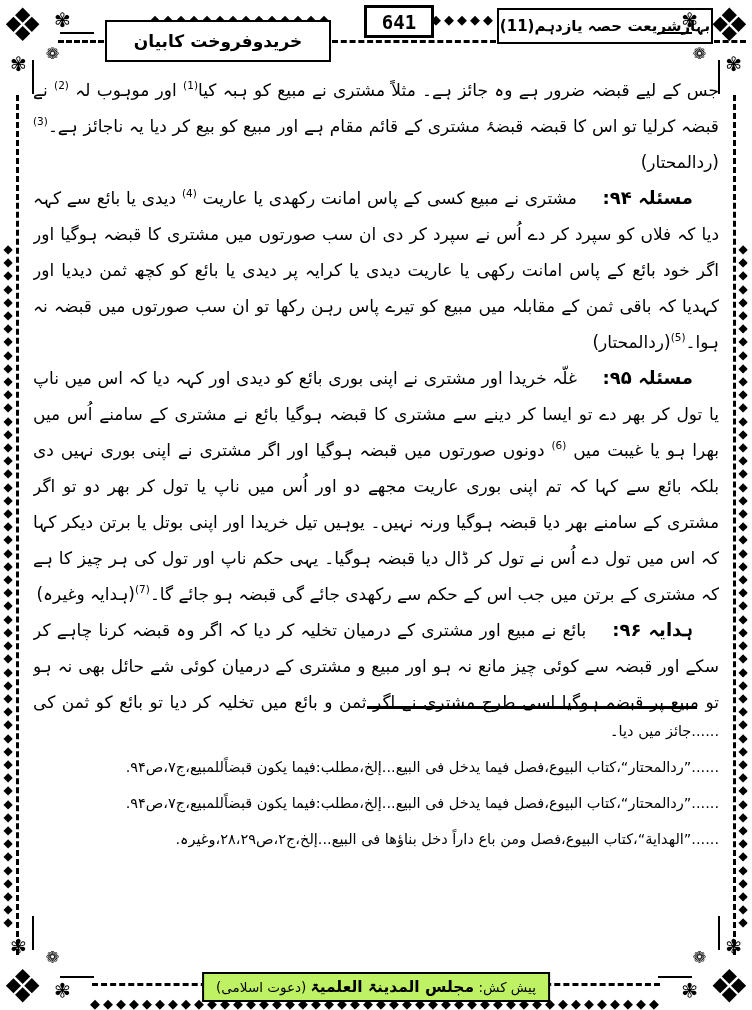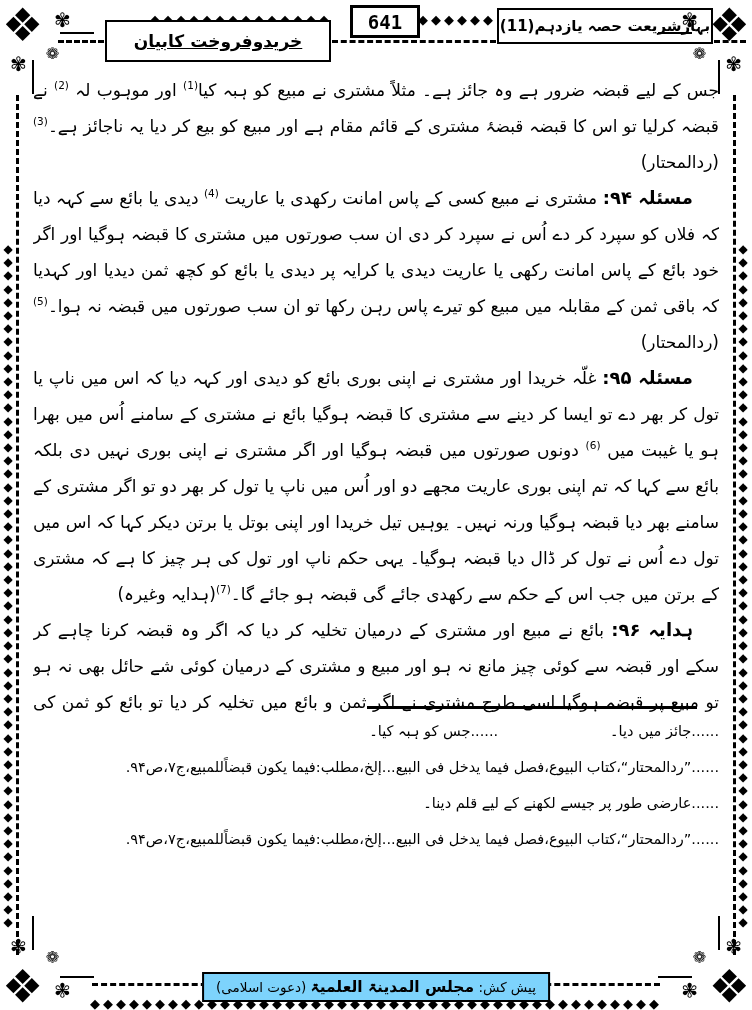--- a/index.html
+++ b/index.html
@@ -29,55 +29,55 @@
   .corner .c-g2 { top:8px; left:52px; font-size:20px; }
   .corner .c-g3 { top:52px; left:8px; font-size:20px; }
   .corner .c-g4 { top:44px; left:44px; font-size:16px; }
   .corner .c-bar-h { top:30px; left:58px; width:34px; border-top:2px solid #000; }
   .corner .c-bar-v { top:58px; left:30px; height:34px; border-left:2px solid #000; }
 
   
   .hdr { position:absolute; top:0; left:0; right:0; height:64px; direction:ltr; z-index:3; }
   .hdr-box { position:absolute; border:2px solid #000; background:#fff; text-align:center;
              font-weight:bold; white-space:nowrap; }
-  .hdr-left  { left:105px; top:20px; width:226px; height:42px; font-size:17px; line-height:38px;text-decoration:underline; }
-  .hdr-page  { left:350px; top:5px;  width:70px;  height:33px; font-size:19px; line-height:29px;
+  .hdr-left  { left:105px; top:20px; width:226px; height:42px; font-size:17px; line-height:38px; }
+  .hdr-page  { left:364px; top:5px;  width:70px;  height:33px; font-size:19px; line-height:29px;
                border-width:3px; font-family:"DejaVu Sans Mono","DejaVu Sans",monospace; }
   .hdr-right { left:497px; top:8px;  width:216px; height:36px; font-size:15px; line-height:32px; }
   .hdr-chain { position:absolute; font-size:13px; letter-spacing:3px; line-height:13px; top:13px;
                overflow:hidden; white-space:nowrap; }
   .hdr-chain.a1 { left:150px; width:192px; }
   .hdr-chain.a2 { left:418px; width:78px; }
   .hdr-dash { position:absolute; border-top:3px dashed #000; top:40px; }
   .hdr-dash.d1 { left:58px; width:46px; }
   .hdr-dash.d2 { left:332px; width:164px; }
   .hdr-dash.d3 { left:714px; width:32px; }
 
   
   .body-text { position:absolute; top:72px; right:33px; left:33px; height:648px;
                font-size:17px; line-height:36px; text-align:justify; overflow:hidden; }
   .para { text-align:justify; }
   .para.indent { text-indent:26px; }
-  .mashead { font-weight:bold; font-size:18px; }
+  .mashead { font-weight:bold; font-size:18px;margin-left:20px; }
   sup { font-size:10.5px; line-height:0; vertical-align:super; letter-spacing:0; }
 
   
   .footnote-block { position:absolute; top:706px; right:33px; left:33px; }
   .fn-divider { width:330px; height:3px; border-top:2px solid #000; border-bottom:1px solid #000;
                 margin-right:22px; margin-left:auto; }
   .footnotes { margin-top:4px; font-size:14.5px; line-height:36px; }
   .fnrow { display:flex; gap:112px; justify-content:flex-start; white-space:nowrap; }
 
   
   .ftr { position:absolute; bottom:0; left:0; right:0; height:52px; z-index:2; }
   .ftr-dash { position:absolute; bottom:24px; left:92px; right:92px; border-top:3px dashed #000; }
   .ftr-chain { position:absolute; bottom:0px; left:64px; right:64px; text-align:center;
                font-size:13px; letter-spacing:3px; line-height:13px; overflow:hidden; white-space:nowrap; }
   .ftr-box { position:absolute; bottom:8px; left:50%; transform:translateX(-50%);
-             border:2px solid #000; background:#7dd3fc; padding:4px 12px; white-space:nowrap;
+             border:2px solid #000; background:#bef264; padding:4px 12px; white-space:nowrap;
              font-size:13.5px; z-index:3; }
   .ftr-box .pub { font-weight:bold; font-size:15.5px; }
 </style>
 </head>
 <body>
 
 <div class="page">
 
   <div class="corner tl">
     <span class="c-g1">❖</span>
@@ -235,30 +235,29 @@
       <div class="para indent"><span class="mashead">مسئلہ ۹۴:</span><span> مشتری نے مبیع کسی کے پاس امانت رکھدی یا عاریت </span><sup>(4)</sup><span> دیدی یا بائع سے کہہ دیا کہ فلاں کو سپرد کر دے اُس نے سپرد کر دی ان سب صورتوں میں مشتری کا قبضہ ہوگیا اور اگر خود بائع کے پاس امانت رکھی یا عاریت دیدی یا کرایہ پر دیدی یا بائع کو کچھ ثمن دیدیا اور کہدیا کہ باقی ثمن کے مقابلہ میں مبیع کو تیرے پاس رہن رکھا تو ان سب صورتوں میں قبضہ نہ ہوا۔</span><sup>(5)</sup><span>(ردالمحتار)</span></div>
       <div class="para indent"><span class="mashead">مسئلہ ۹۵:</span><span> غلّہ خریدا اور مشتری نے اپنی بوری بائع کو دیدی اور کہہ دیا کہ اس میں ناپ یا تول کر بھر دے تو ایسا کر دینے سے مشتری کا قبضہ ہوگیا بائع نے مشتری کے سامنے اُس میں بھرا ہو یا غیبت میں </span><sup>(6)</sup><span> دونوں صورتوں میں قبضہ ہوگیا اور اگر مشتری نے اپنی بوری نہیں دی بلکہ بائع سے کہا کہ تم اپنی بوری عاریت مجھے دو اور اُس میں ناپ یا تول کر بھر دو تو اگر مشتری کے سامنے بھر دیا قبضہ ہوگیا ورنہ نہیں۔ یوہیں تیل خریدا اور اپنی بوتل یا برتن دیکر کہا کہ اس میں تول دے اُس نے تول کر ڈال دیا قبضہ ہوگیا۔ یہی حکم ناپ اور تول کی ہر چیز کا ہے کہ مشتری کے برتن میں جب اس کے حکم سے رکھدی جائے گی قبضہ ہو جائے گا۔</span><sup>(7)</sup><span>(ہدایہ وغیرہ)</span></div>
       <div class="para indent"><span class="mashead">ہدایہ ۹۶:</span><span> بائع نے مبیع اور مشتری کے درمیان تخلیہ کر دیا کہ اگر وہ قبضہ کرنا چاہے کر سکے اور قبضہ سے کوئی چیز مانع نہ ہو اور مبیع و مشتری کے درمیان کوئی شے حائل بھی نہ ہو تو مبیع پر قبضہ ہوگیا اسی طرح مشتری نے اگر ثمن و بائع میں تخلیہ کر دیا تو بائع کو ثمن کی تسلیم کر دی۔</span></div>
     </div>
 
   <div class="footnote-block">
     <div class="fn-divider"></div>
     <div class="footnotes">
         <div class="fnrow">
           <span>......جائز میں دیا۔</span>
-          <span>......جس کو ہبہ کیا۔</span>
         </div>
         <div class="fnrow">
           <span>......”ردالمحتار“،کتاب البیوع،فصل فیما یدخل فی البیع...إلخ،مطلب:فیما یکون قبضاًللمبیع،ج۷،ص۹۴.</span>
         </div>
         <div class="fnrow">
-          <span>......عارضی طور پر جیسے لکھنے کے لیے قلم دینا۔</span>
-        </div>
-        <div class="fnrow">
           <span>......”ردالمحتار“،کتاب البیوع،فصل فیما یدخل فی البیع...إلخ،مطلب:فیما یکون قبضاًللمبیع،ج۷،ص۹۴.</span>
+        </div>
+        <div class="fnrow">
+          <span>......”الهداية“،کتاب البیوع،فصل ومن باع داراً دخل بناؤها فی البیع...إلخ،ج۲،ص۲۸،۲۹،وغیرہ.</span>
         </div>
       </div>
   </div>
 
   <div class="ftr">
     <div class="ftr-dash"></div>
     <div class="chain ftr-chain">◆◆◆◆◆◆◆◆◆◆◆◆◆◆◆◆◆◆◆◆◆◆◆◆◆◆◆◆◆◆◆◆◆◆◆◆◆◆◆◆◆◆◆◆</div>
     <div class="ftr-box">
       <span>پیش کش:</span>
       <span class="pub">مجلس المدینۃ العلمیۃ</span>

